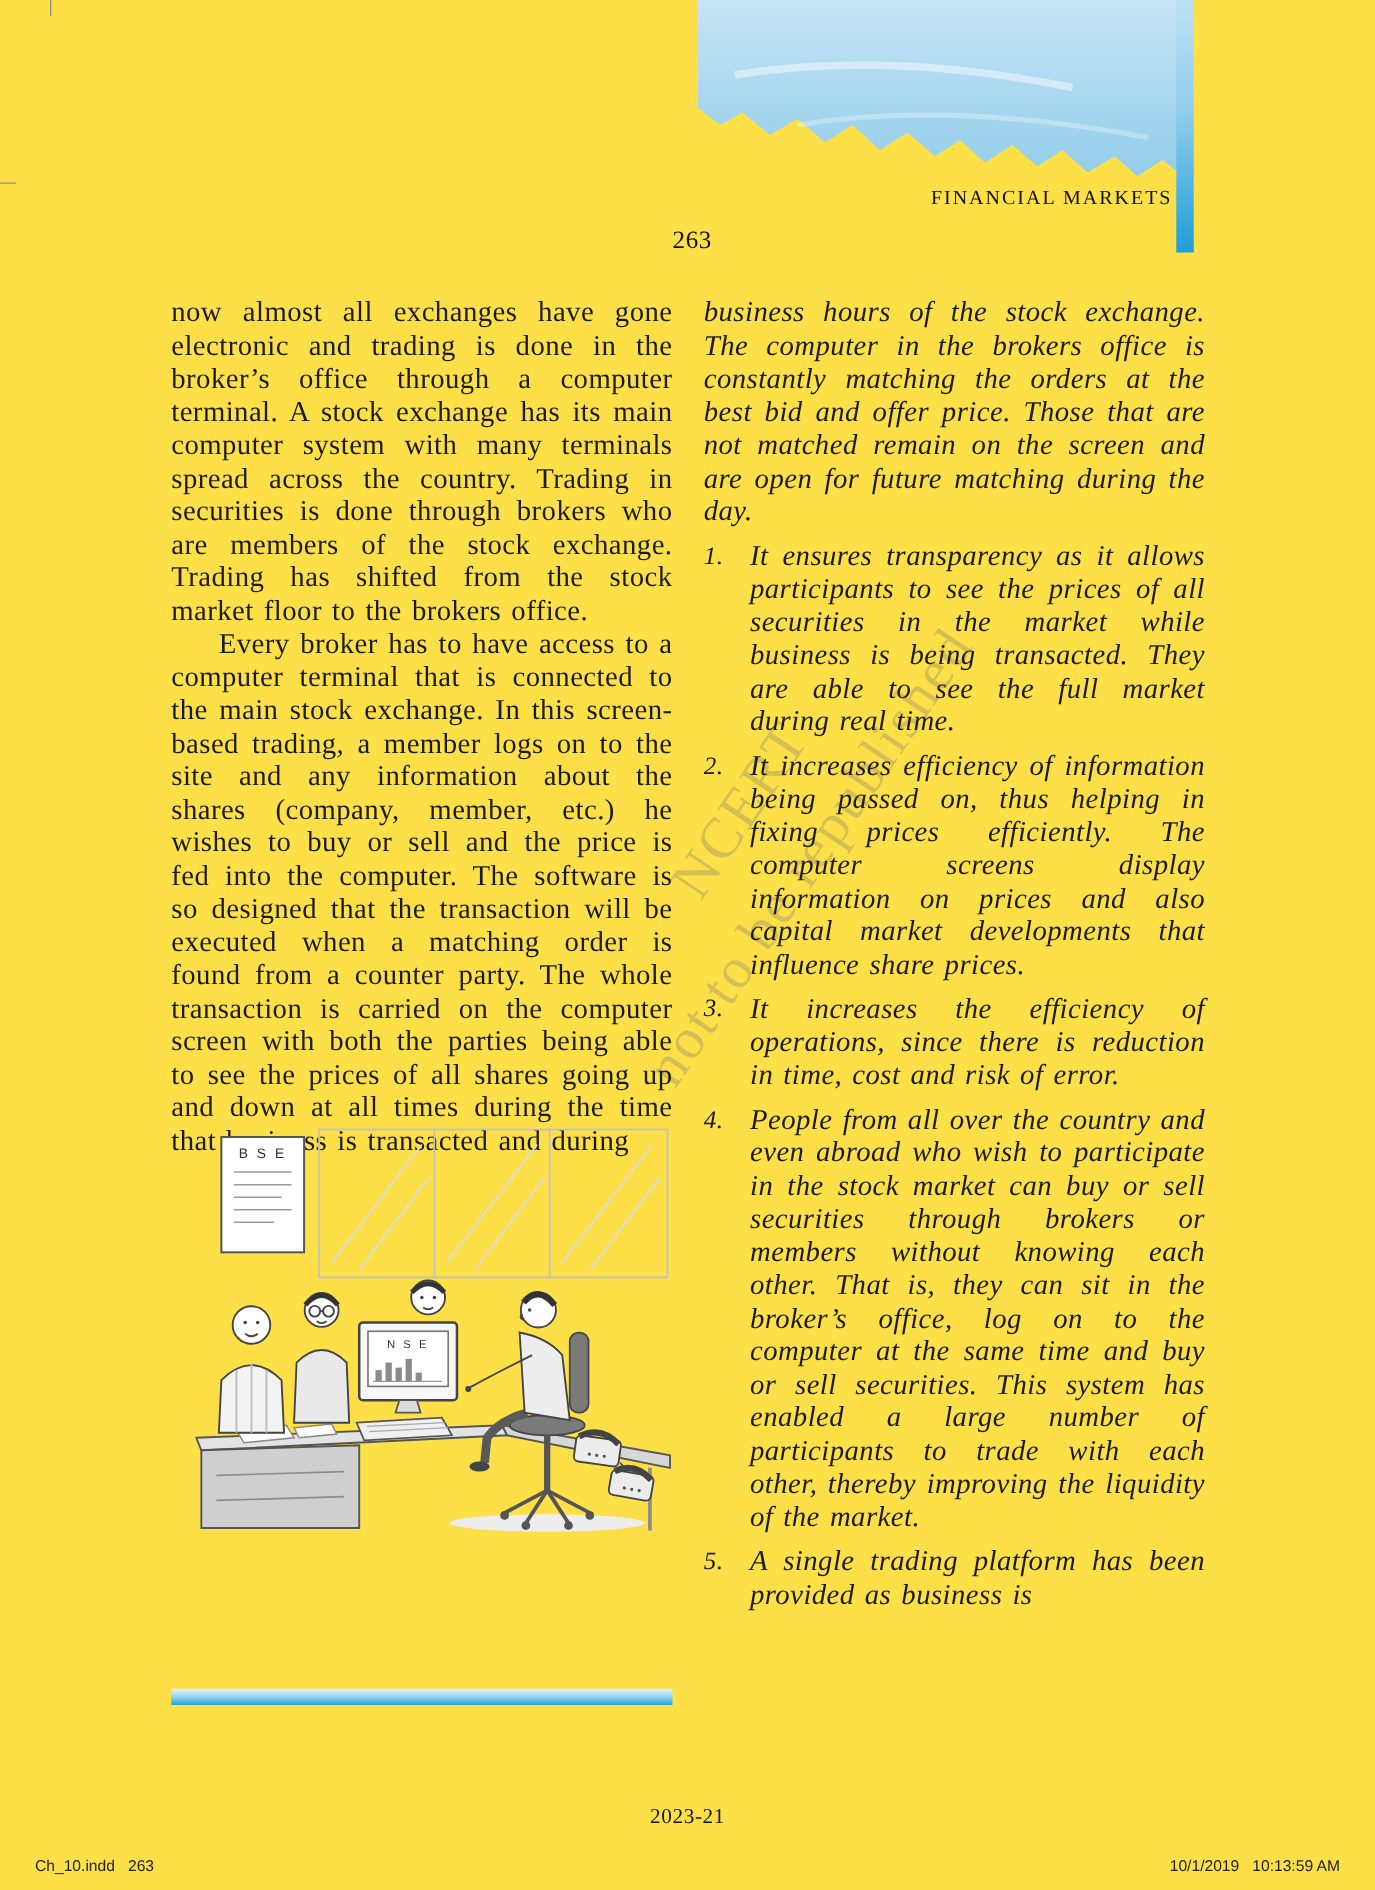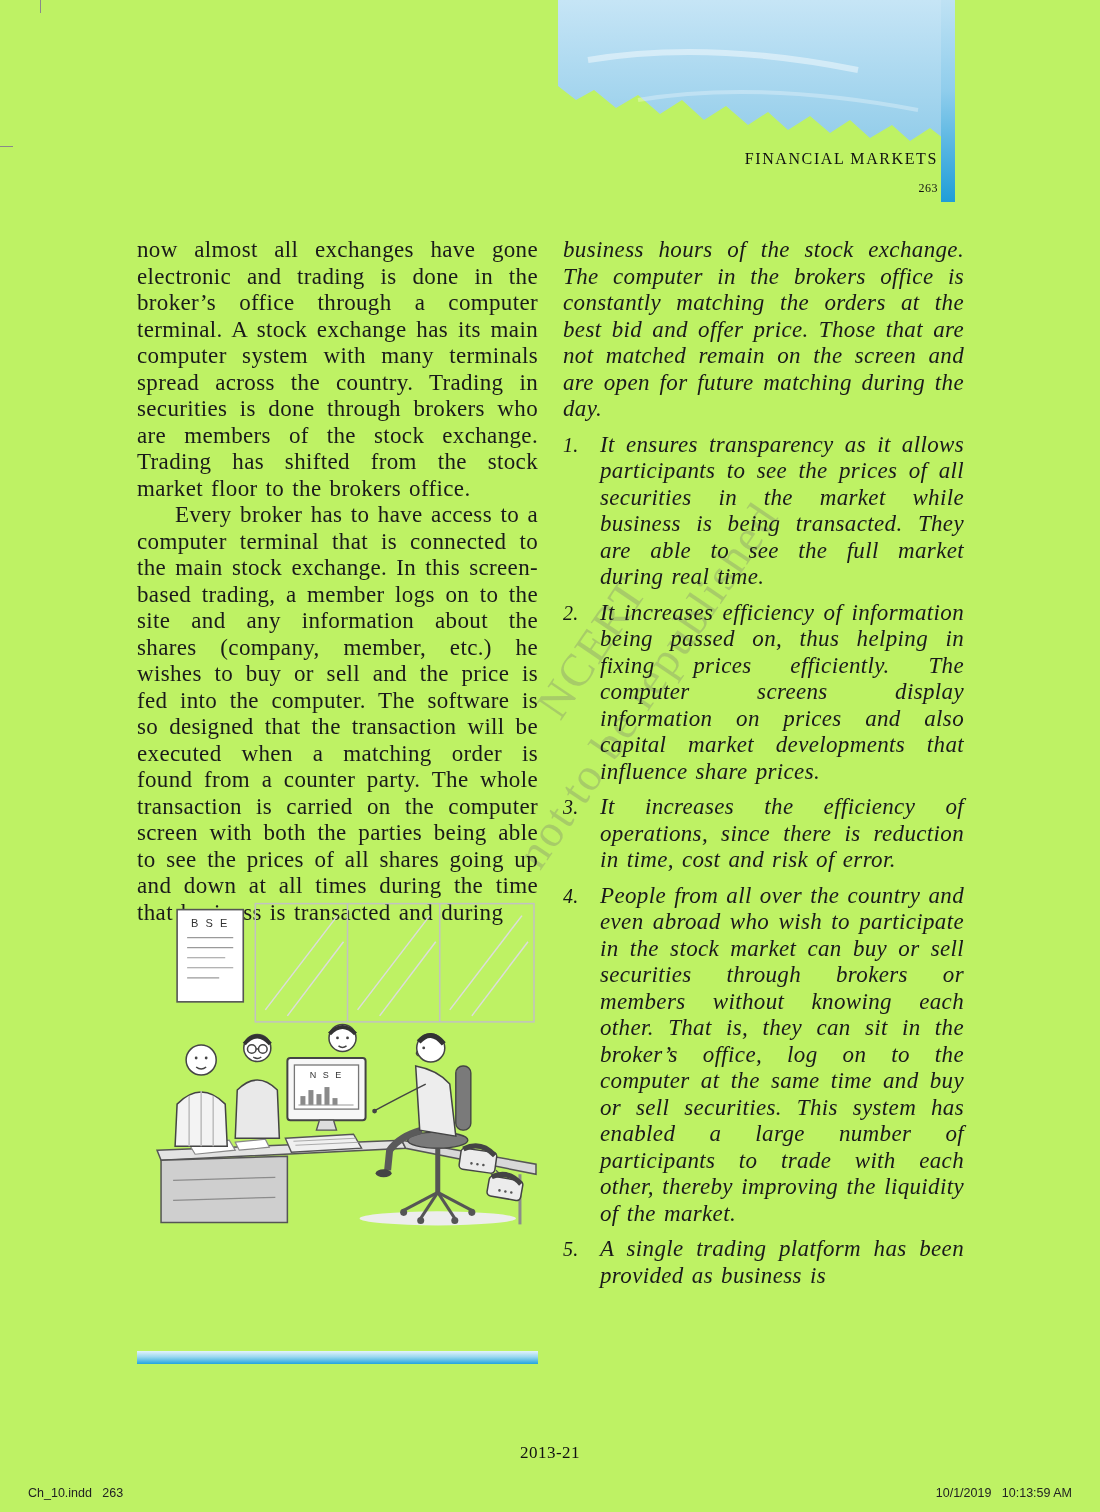--- a/index.html
+++ b/index.html
@@ -1,21 +1,21 @@
 <!DOCTYPE html>
 <html><head>
 <meta charset="utf-8">
 <style>
   * { box-sizing: border-box; margin: 0; padding: 0; }
   html,body { background:#ffffff; }
   .page {
     position: relative;
     width: 1100px;
     height: 1512px;
-    background: #bef264;
+    background: #fde047;
     overflow: hidden;
     font-family: "Liberation Serif", serif;
     color: #161616;
   }
   
   .crop-v { position:absolute; left:40px; top:0; width:1px; height:13px; background:#8a8a8a; }
   .crop-h { position:absolute; left:0; top:146px; width:13px; height:1px; background:#8a8a8a; }
 
   
   .banner { position:absolute; left:558px; top:0; width:390px; height:155px; }
@@ -23,21 +23,21 @@
     position:absolute; left:941px; top:0; width:14px; height:202px;
     background: linear-gradient(to bottom, #bfe2f4 0%, #8fcdec 45%, #1f9ed8 100%);
   }
 
   .running-head {
     position:absolute; left:538px; top:150px; width:400px;
     text-align:right; font-size:16px; letter-spacing:1.6px; color:#111;
   }
   .page-num {
     position:absolute; left:538px; top:181px; width:400px;
-    text-align:right; font-size:12px; letter-spacing:.5px; color:#111;
+    font-size:20px; letter-spacing:.5px; color:#111;
   }
 
   
   .watermark {
     position:absolute; left:355px; top:600px; width:530px;
     transform: rotate(-56deg);
     text-align:center;
     color: rgba(115,115,115,0.30);
     font-size:46px; line-height:1.45; letter-spacing:2px;
     pointer-events:none; z-index:0;
@@ -282,19 +282,19 @@
           <circle cx="362" cy="293" r="1.3" fill="#555"></circle>
           <circle cx="368" cy="293" r="1.3" fill="#555"></circle>
           <circle cx="374" cy="293" r="1.3" fill="#555"></circle>
         </g>
       </g>
     </svg>
   </div>
 
   <div class="blue-bar"></div>
 
-  <div class="footer-year">2013-21</div>
+  <div class="footer-year">2023-21</div>
   <div class="print-footer">
     <span class="pf-left">Ch_10.indd   263</span>
     <span class="pf-right">10/1/2019   10:13:59 AM</span>
   </div>
 
 </div>
 
 </body></html>

